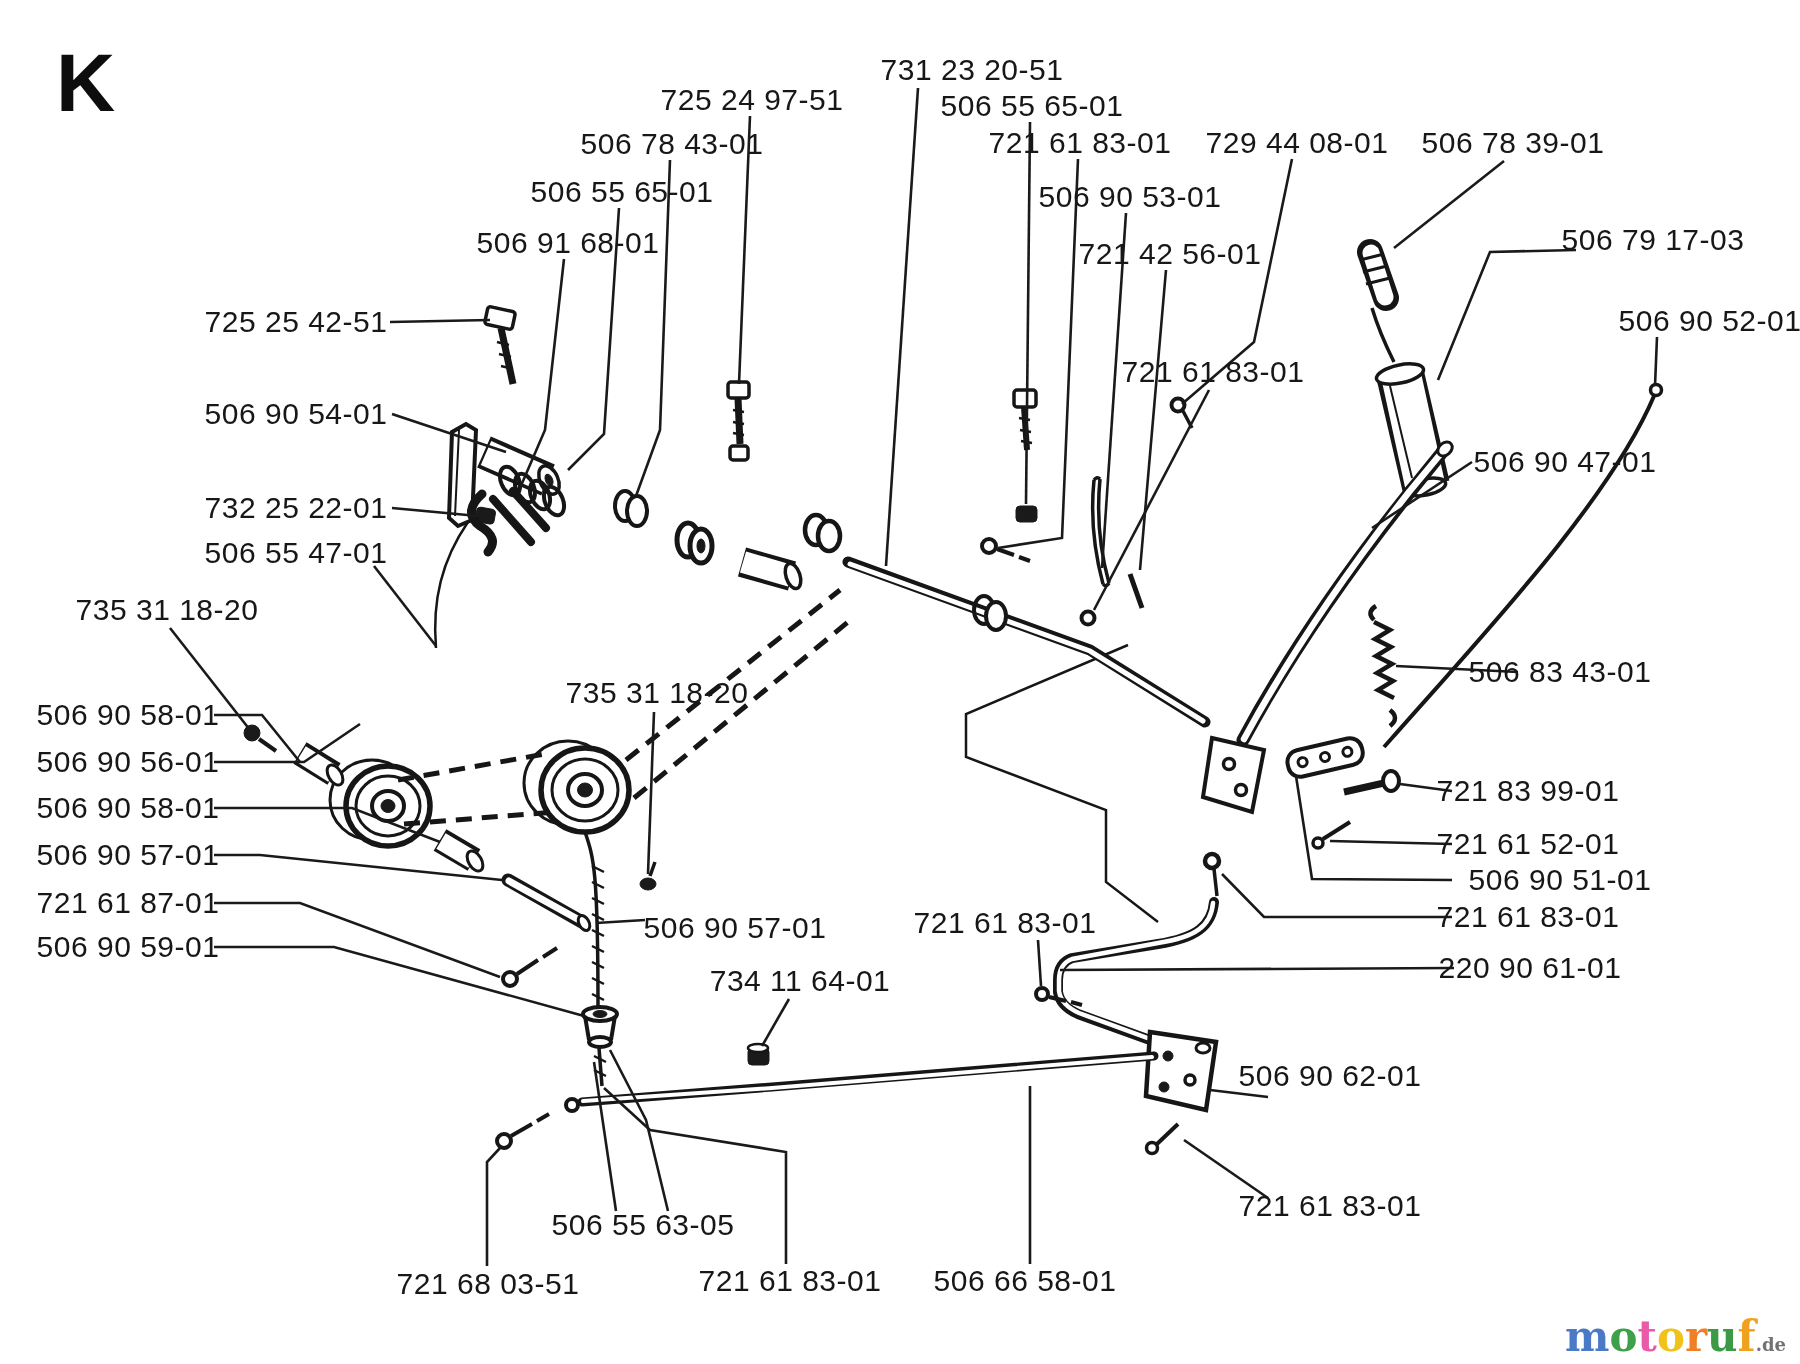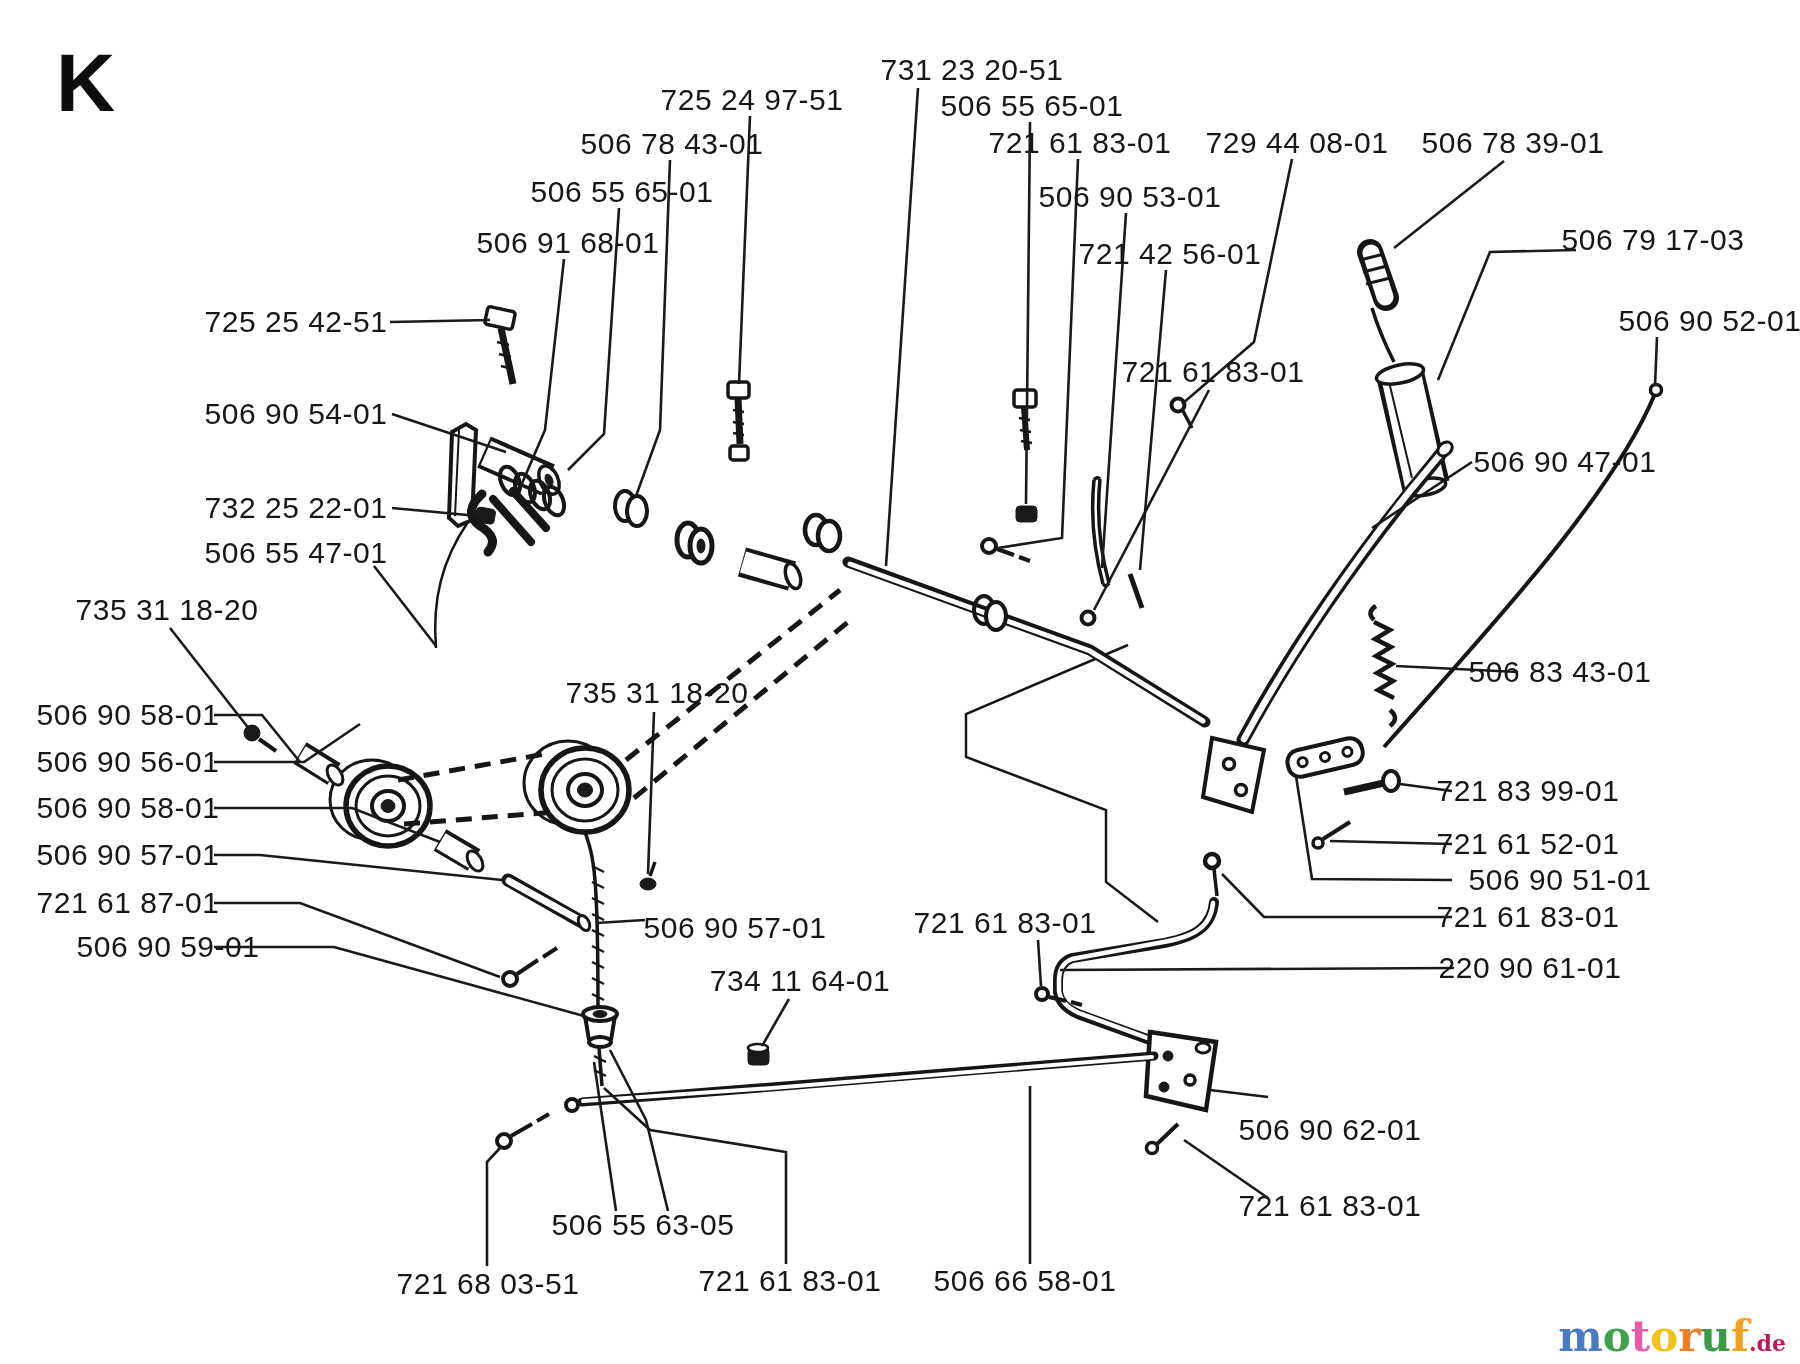--- a/index.html
+++ b/index.html
@@ -19,21 +19,21 @@
   .plabel {
     position:absolute; transform:translate(-50%,-50%);
     font-size:30px; color:#171717; white-space:nowrap; letter-spacing:.5px;
   }
   .watermark {
     position:absolute; right:14px; bottom:6px;
     font-family:"DejaVu Serif","Liberation Serif",serif;
     font-weight:bold; font-size:42px; line-height:1; user-select:none;
   }
   .watermark .suffix {
-    font-size:22px; color:#be185d; font-weight:bold;
+    font-size:18px; color:#737373; font-weight:bold;
   }
   
   .ln   { stroke:#161616; fill:none; }
   .fillw{ fill:#ffffff; }
   .dark { fill:#1a1a1a; stroke:#1a1a1a; }
 </style>
 </head>
 <body>
 
 <div class="stage">
@@ -353,33 +353,33 @@
       <div class="plabel" style="left: 1653px; top: 240px;">506 79 17-03</div>
       <div class="plabel" style="left: 1663px; top: 321px; margin-left: 47px;">506 90 52-01</div>
       <div class="plabel" style="left: 1213px; top: 372px;">721 61 83-01</div>
       <div class="plabel" style="left: 1565px; top: 462px;">506 90 47-01</div>
       <div class="plabel" style="left: 1560px; top: 672px;">506 83 43-01</div>
       <div class="plabel" style="left: 1528px; top: 791px;">721 83 99-01</div>
       <div class="plabel" style="left: 1528px; top: 844px;">721 61 52-01</div>
       <div class="plabel" style="left: 1528px; top: 880px; margin-left: 32px;">506 90 51-01</div>
       <div class="plabel" style="left: 1528px; top: 917px;">721 61 83-01</div>
       <div class="plabel" style="left: 1530px; top: 968px;">220 90 61-01</div>
-      <div class="plabel" style="left: 1330px; top: 1130px; text-align: right;">506 90 62-01</div>
+      <div class="plabel" style="left: 1330px; top: 1076px; text-align: right;">506 90 62-01</div>
       <div class="plabel" style="left: 1330px; top: 1206px;">721 61 83-01</div>
       <div class="plabel" style="left: 296px; top: 322px;">725 25 42-51</div>
       <div class="plabel" style="left: 296px; top: 414px;">506 90 54-01</div>
       <div class="plabel" style="left: 296px; top: 508px;">732 25 22-01</div>
       <div class="plabel" style="left: 296px; top: 553px;">506 55 47-01</div>
       <div class="plabel" style="left: 167px; top: 610px;">735 31 18-20</div>
       <div class="plabel" style="left: 128px; top: 715px;">506 90 58-01</div>
       <div class="plabel" style="left: 128px; top: 762px;">506 90 56-01</div>
       <div class="plabel" style="left: 128px; top: 808px;">506 90 58-01</div>
       <div class="plabel" style="left: 128px; top: 855px;">506 90 57-01</div>
       <div class="plabel" style="left: 128px; top: 903px;">721 61 87-01</div>
-      <div class="plabel" style="left: 128px; top: 947px; margin-left: 40px;">506 90 59-01</div>
+      <div class="plabel" style="left: 128px; top: 947px;">506 90 59-01</div>
       <div class="plabel" style="left: 657px; top: 693px;">735 31 18-20</div>
       <div class="plabel" style="left: 735px; top: 928px;">506 90 57-01</div>
       <div class="plabel" style="left: 1005px; top: 923px;">721 61 83-01</div>
       <div class="plabel" style="left: 800px; top: 981px;">734 11 64-01</div>
       <div class="plabel" style="left: 643px; top: 1225px;">506 55 63-05</div>
       <div class="plabel" style="left: 488px; top: 1284px;">721 68 03-51</div>
       <div class="plabel" style="left: 790px; top: 1281px;">721 61 83-01</div>
       <div class="plabel" style="left: 1025px; top: 1281px;">506 66 58-01</div>
     </div>
 

